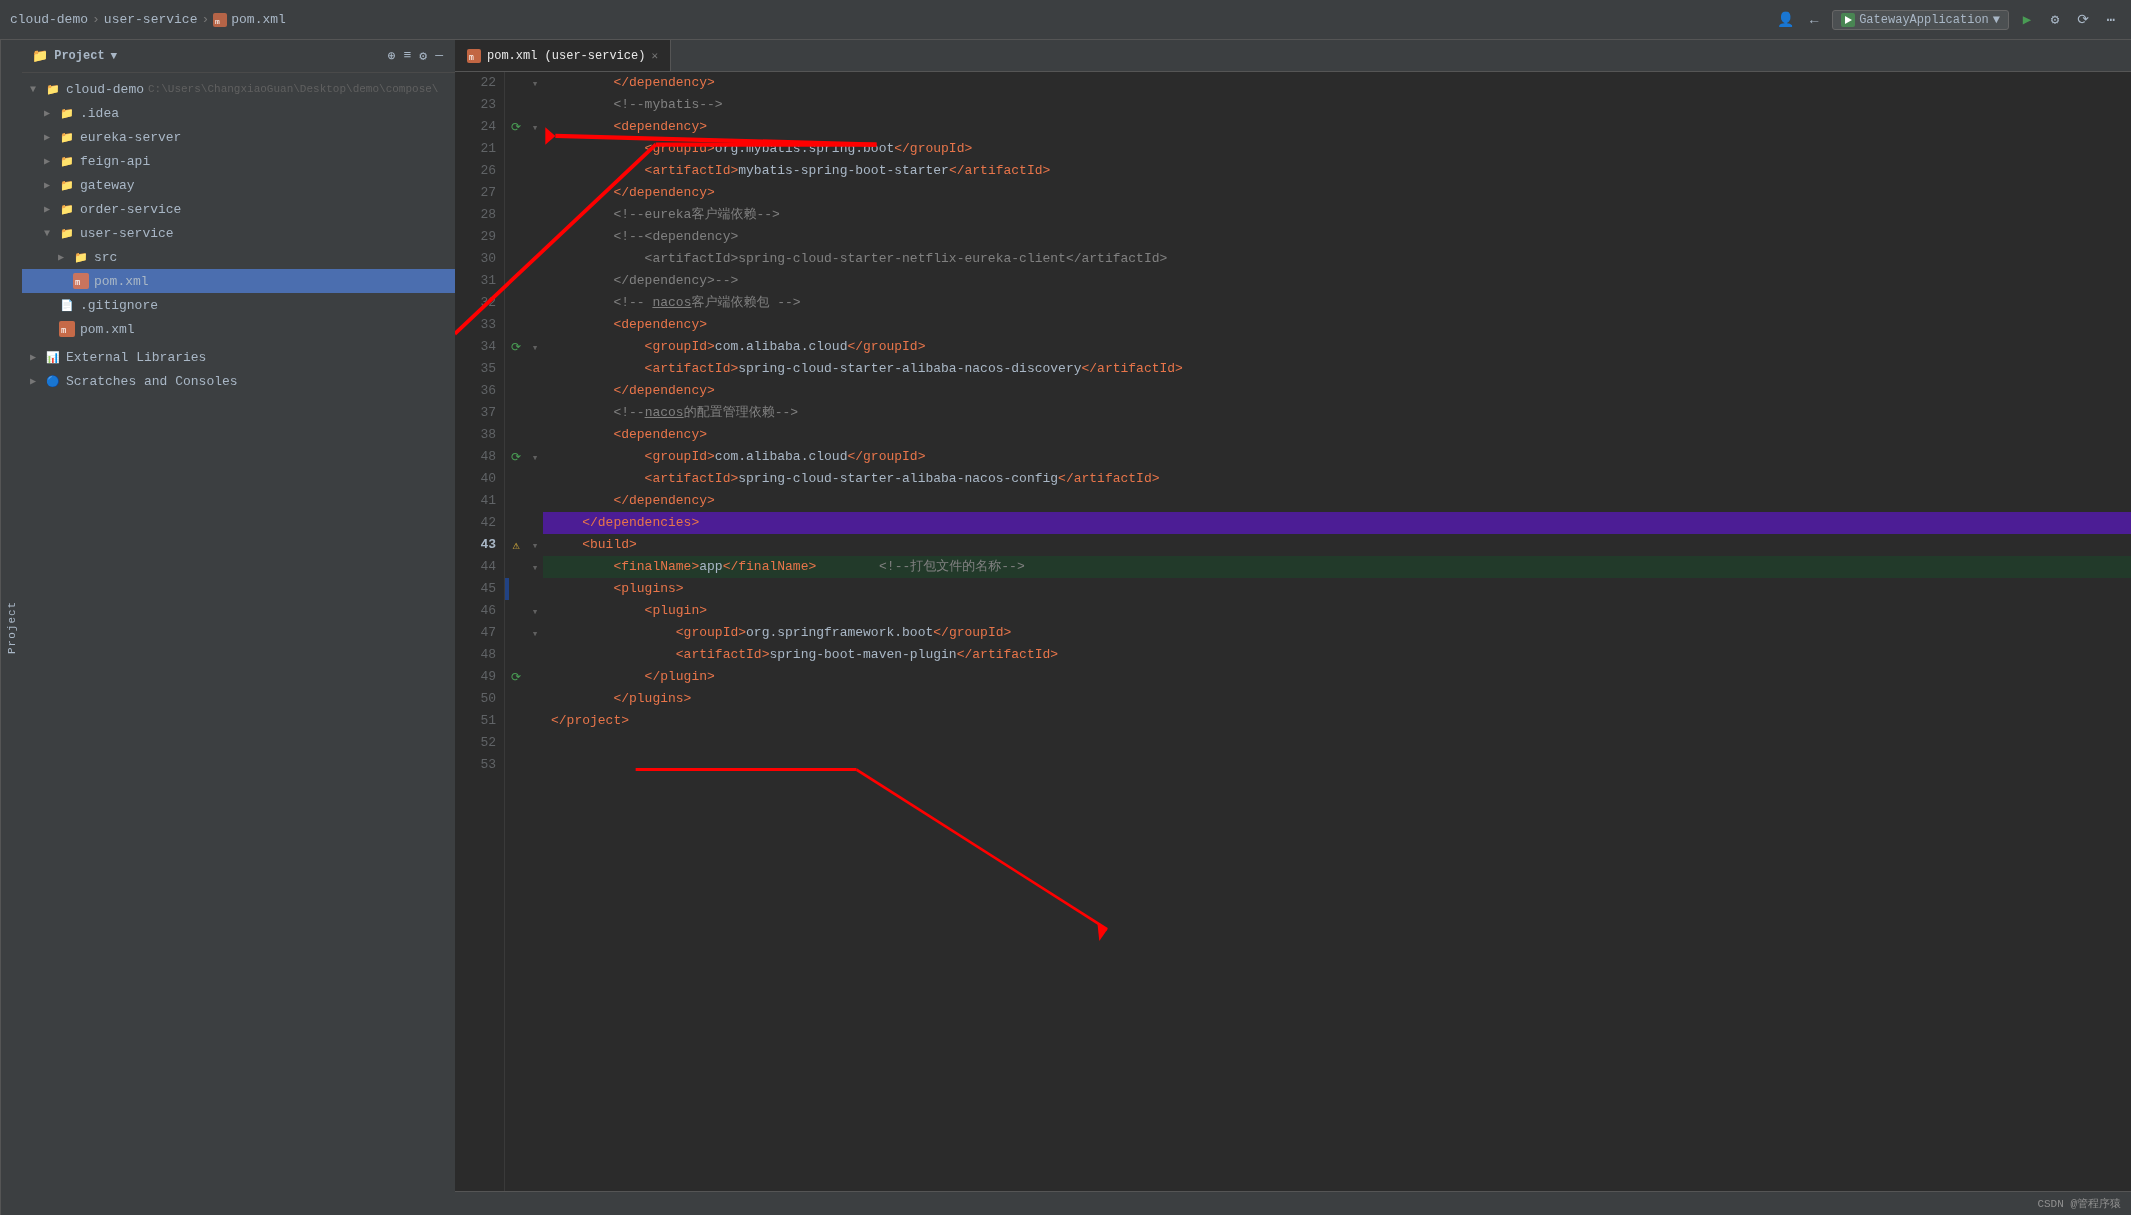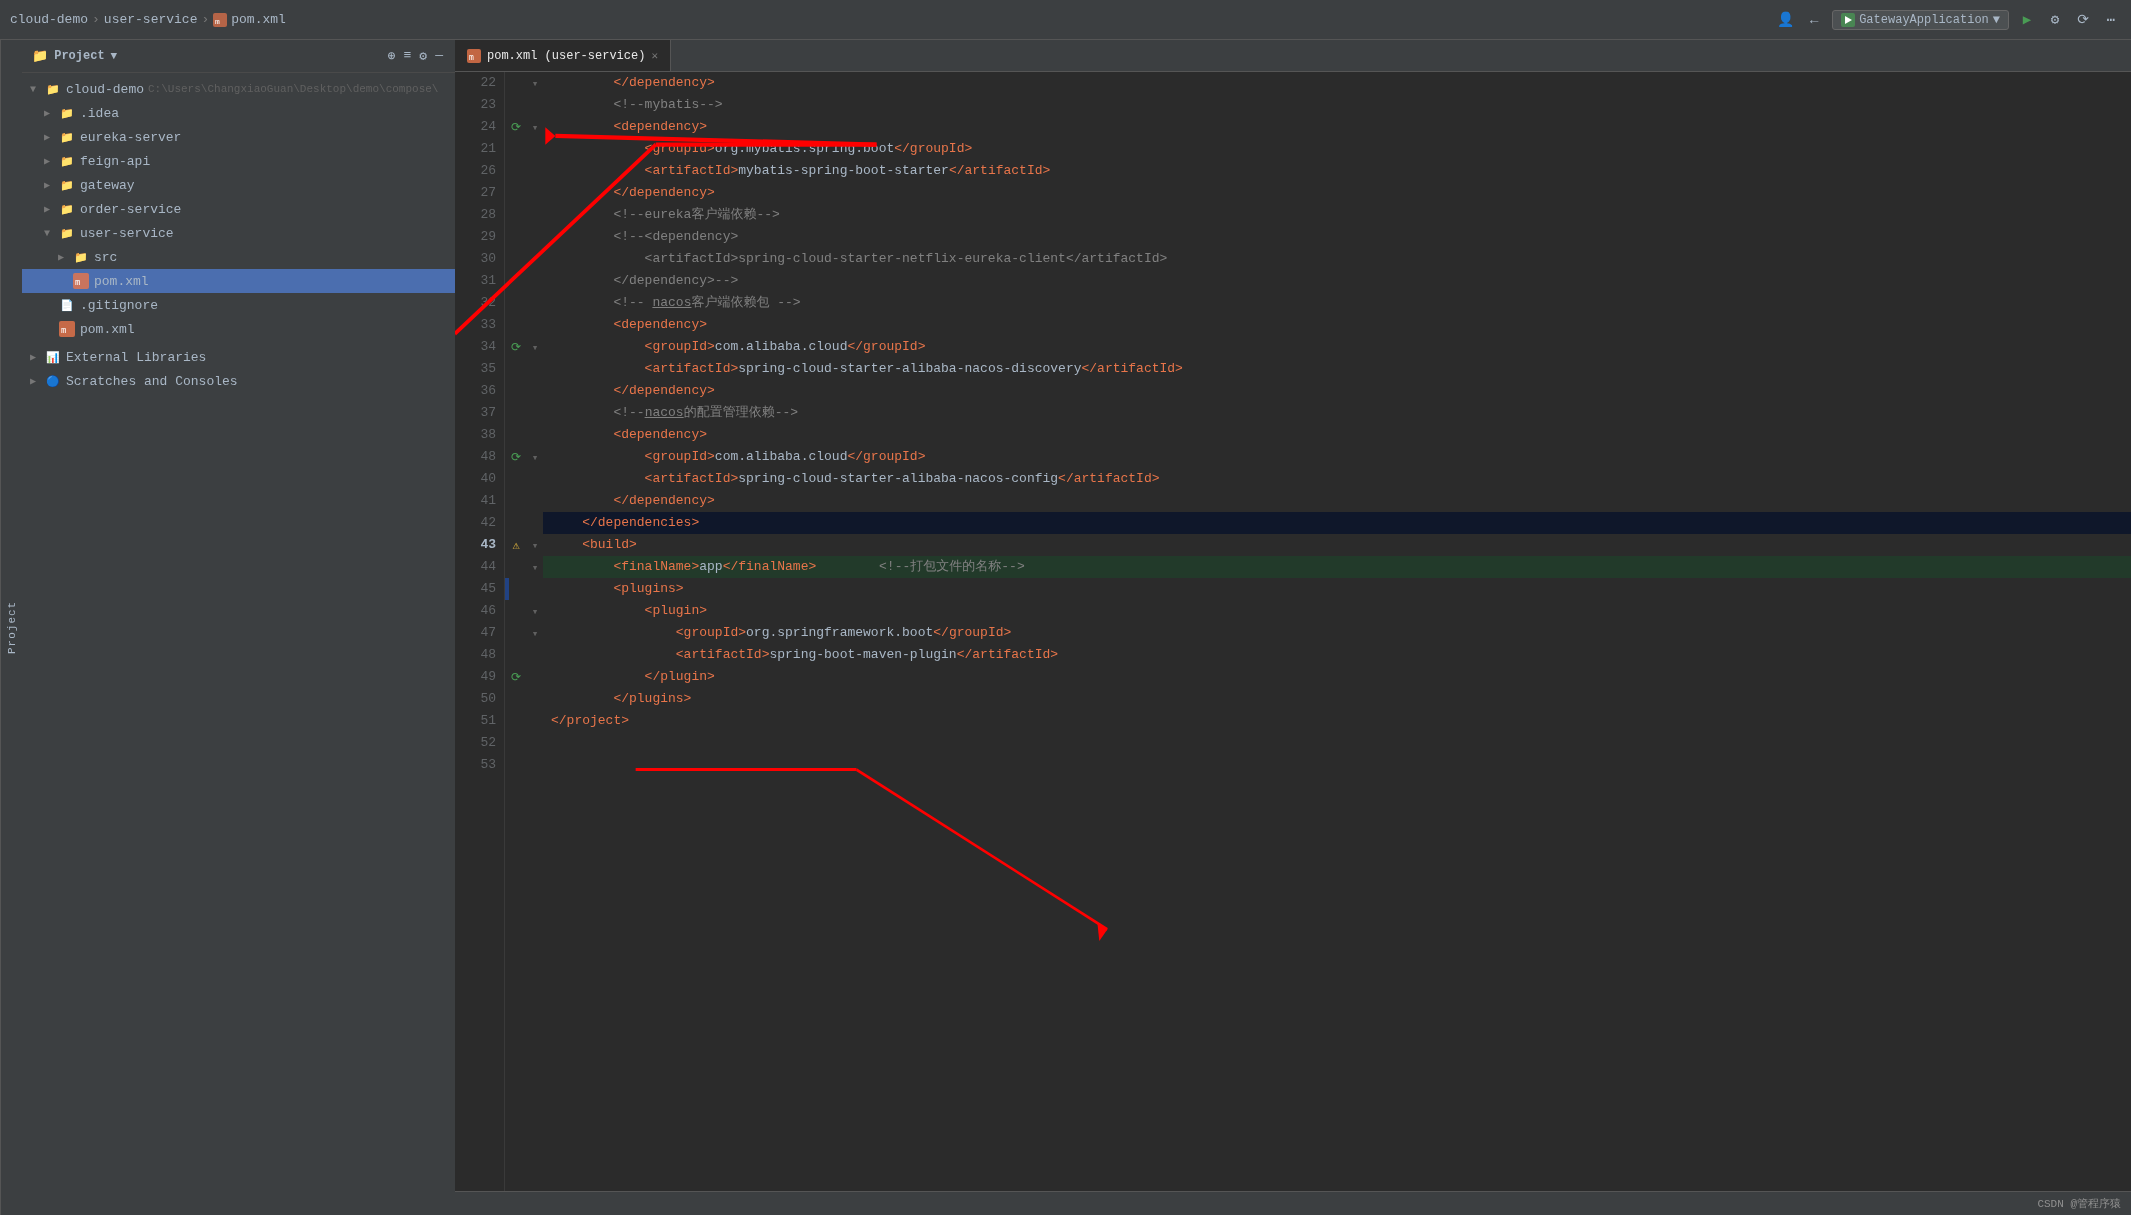--- a/index.html
+++ b/index.html
@@ -651,21 +651,21 @@
           </div>
 
           <div class="code-line">
             <span class="tag">            &lt;artifactId&gt;</span><span class="text-content">spring-cloud-starter-alibaba-nacos-config</span><span class="tag">&lt;/artifactId&gt;</span>
           </div>
 
           <div class="code-line">
             <span class="tag">        &lt;/dependency&gt;</span>
           </div>
 
-          <div class="code-line current-line" style="background:#0f172a;text-align:center;">
+          <div class="code-line current-line" style="background:#4c1d95;text-align:center;">
             <span class="tag">    &lt;/dependencies&gt;</span>
           </div>
 
           <div class="code-line">
             <span class="tag">    &lt;build&gt;</span>
           </div>
 
           <div class="code-line" style="background:#223a2a;">
             <span class="tag">        &lt;finalName&gt;</span><span class="text-content">app</span><span class="tag">&lt;/finalName&gt;</span><span class="comment" style="margin-left:16px;">      &lt;!--打包文件的名称--&gt;</span>
           </div>

